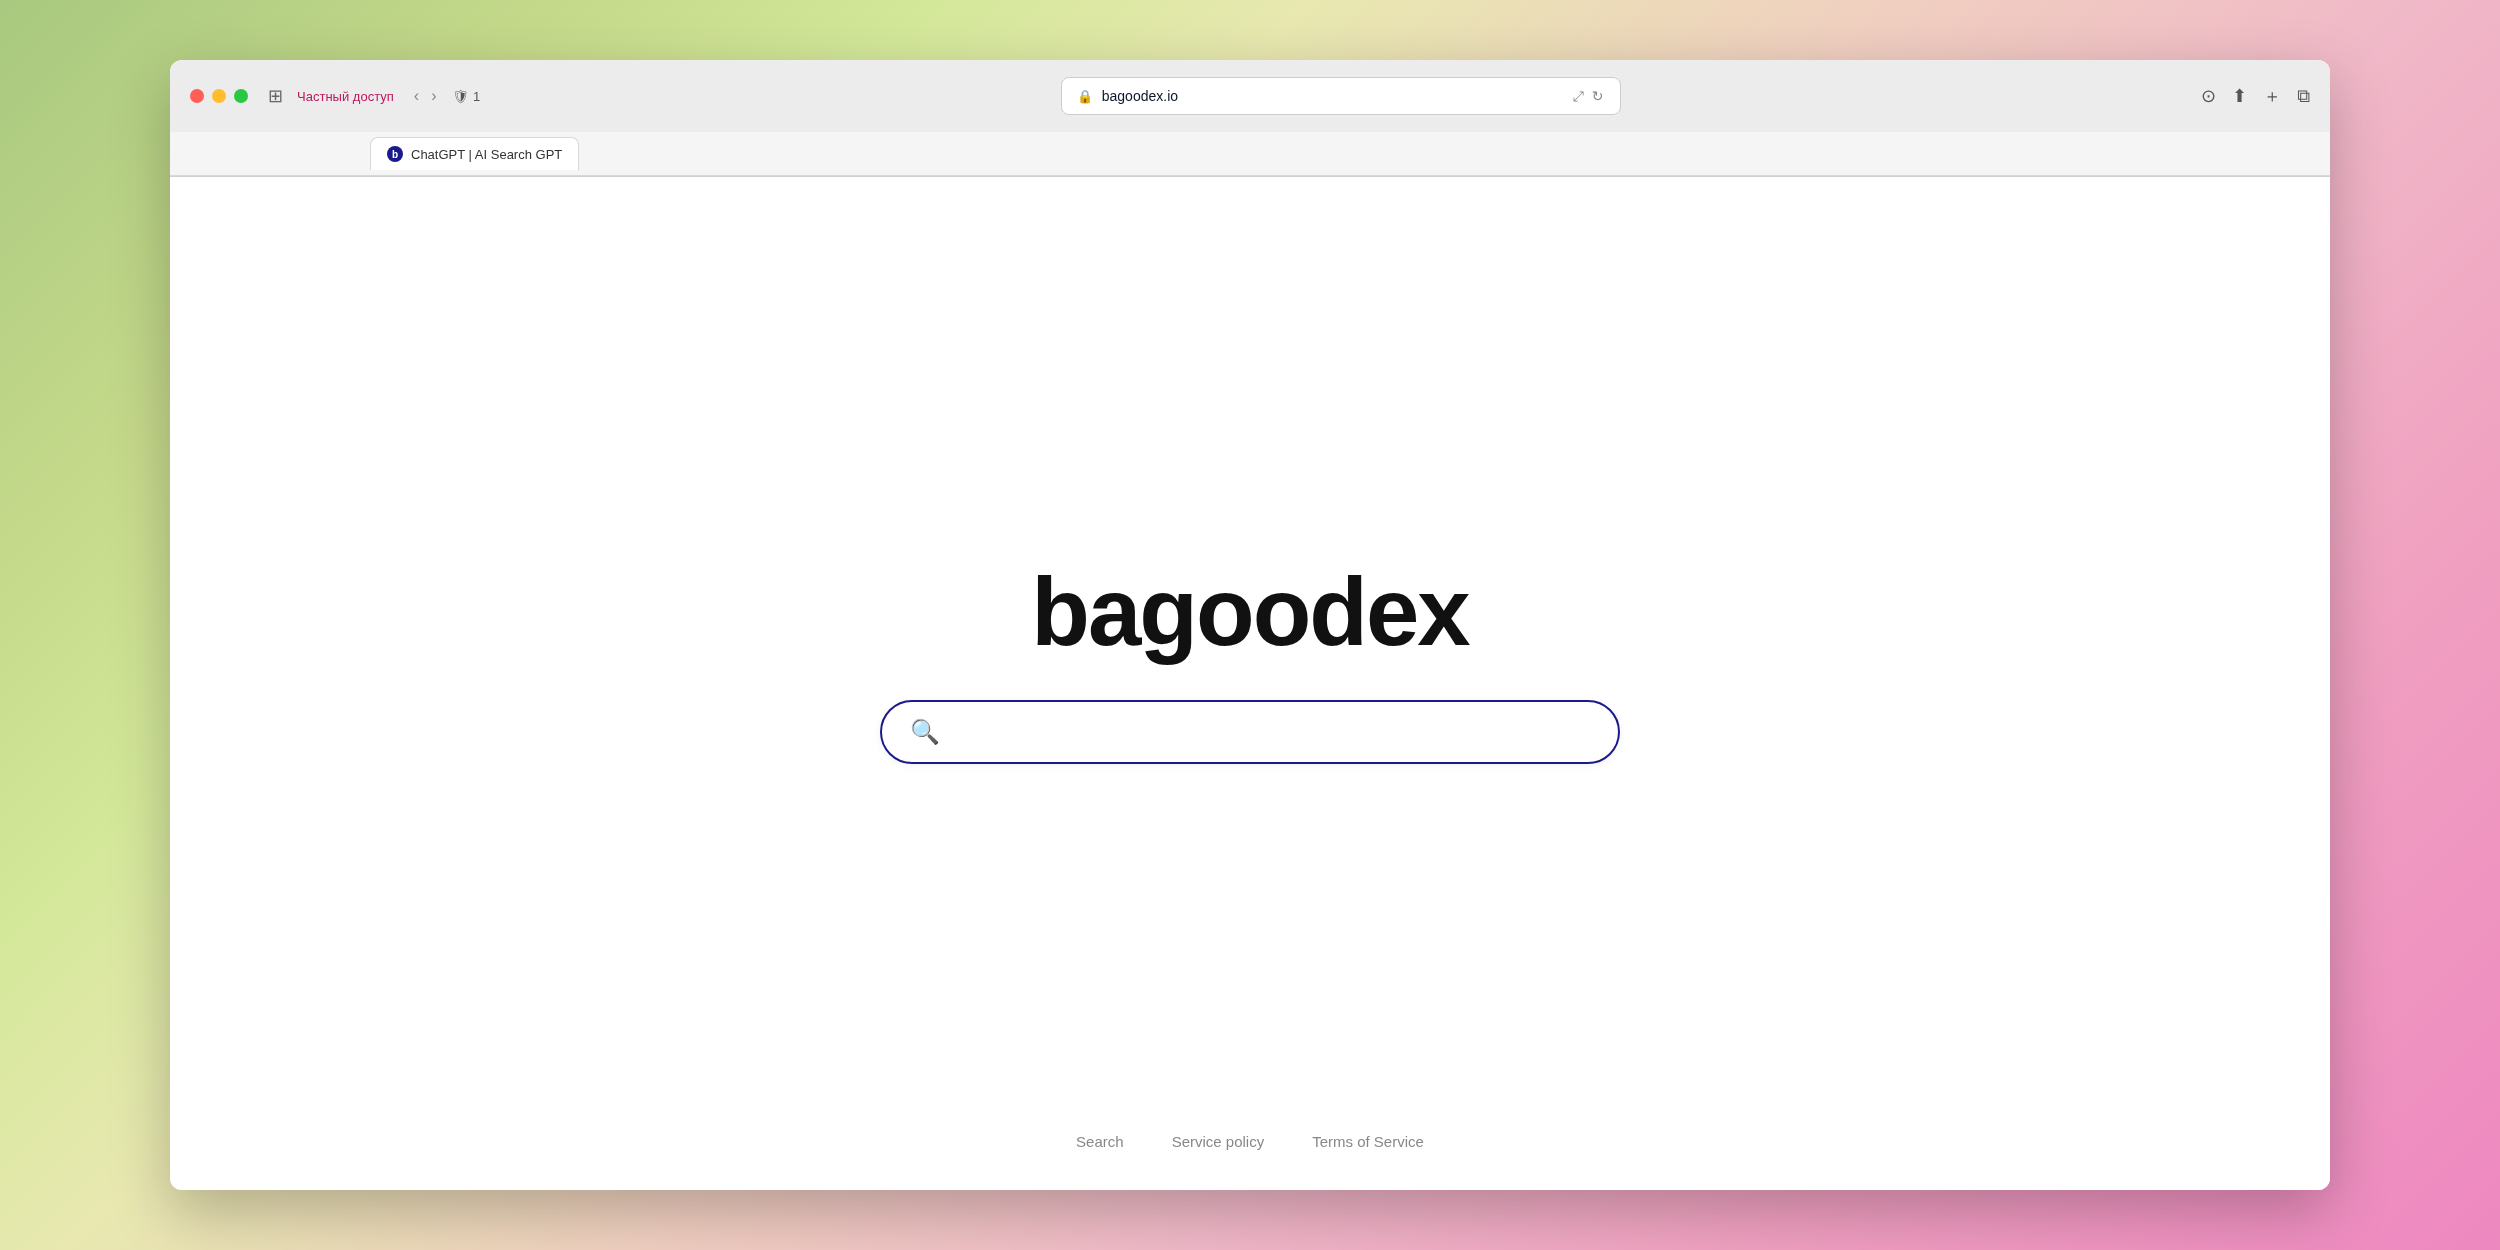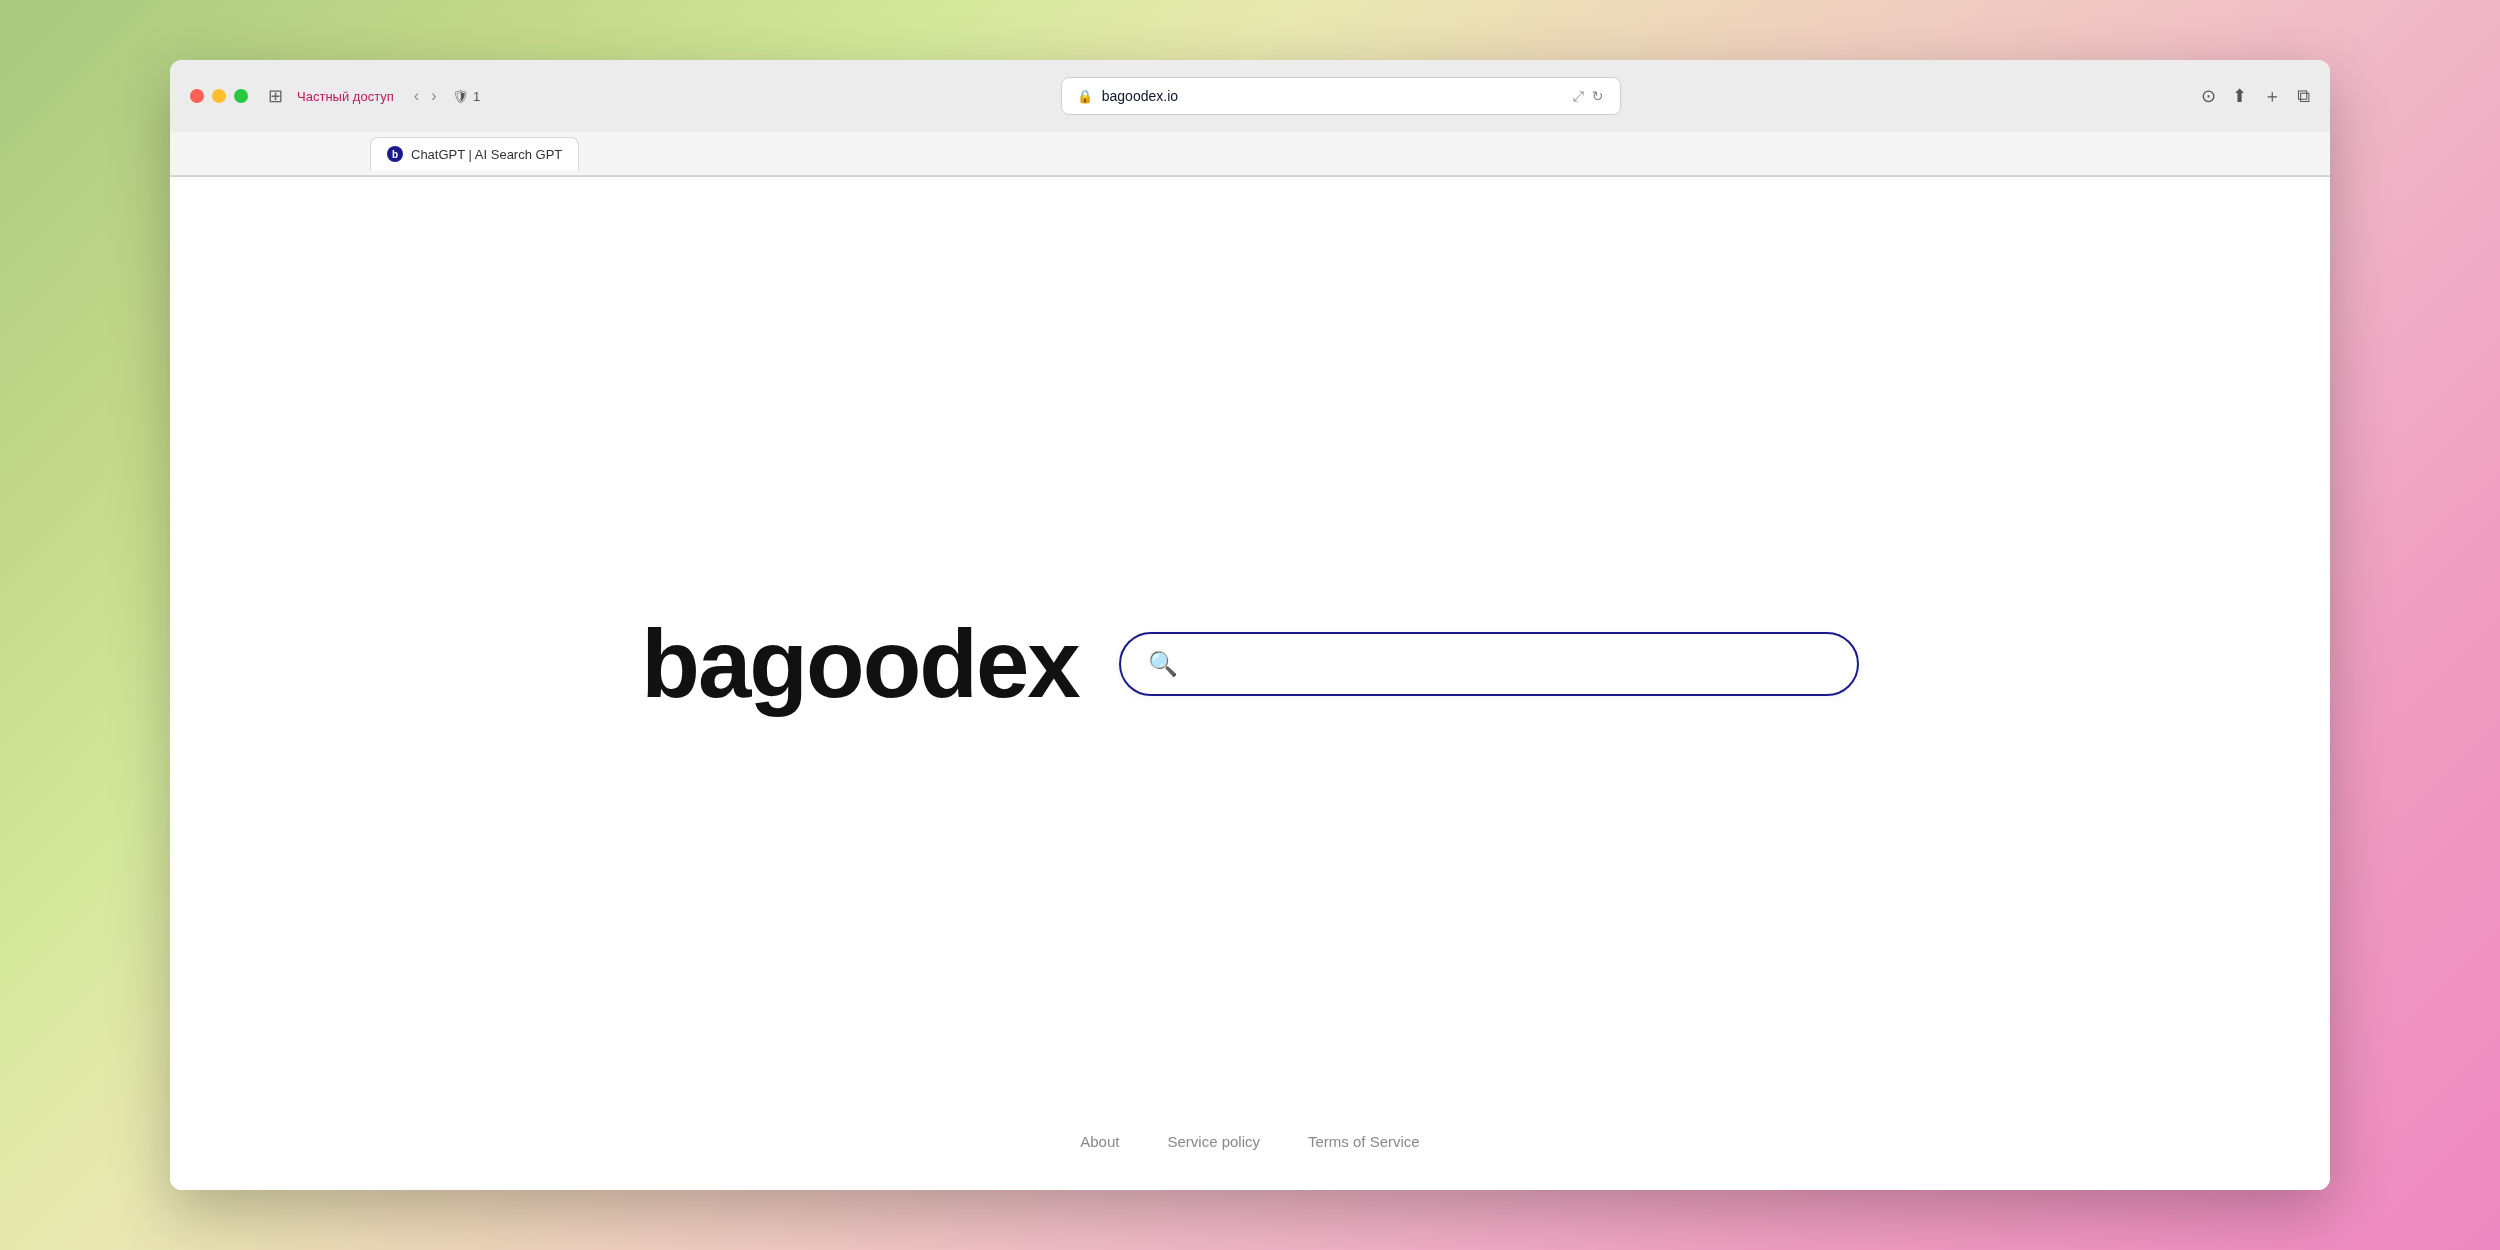--- a/index.html
+++ b/index.html
@@ -170,21 +170,21 @@
       background: #ffffff;
       display: flex;
       flex-direction: column;
       align-items: center;
       justify-content: center;
       position: relative;
     }
 
     .main-area {
       display: flex;
-      flex-direction: row;
+      flex-direction: column;
       align-items: center;
       gap: 40px;
       margin-bottom: 40px;
     }
 
     .logo {
       font-size: 96px;
       font-weight: 700;
       color: #111111;
       letter-spacing: -2px;
@@ -338,20 +338,20 @@
         <div class="search-input-container">
           <span class="search-icon-wrap">🔍</span>
         </div>
 
 
       </div>
 
     </div>
 
     <div class="footer">
-      <a class="footer-link">About</a>
+      <a class="footer-link">Search</a>
       <a class="footer-link">Service policy</a>
       <a class="footer-link">Terms of Service</a>
     </div>
 
   </div>
 
 </div>
 
 </body></html>

